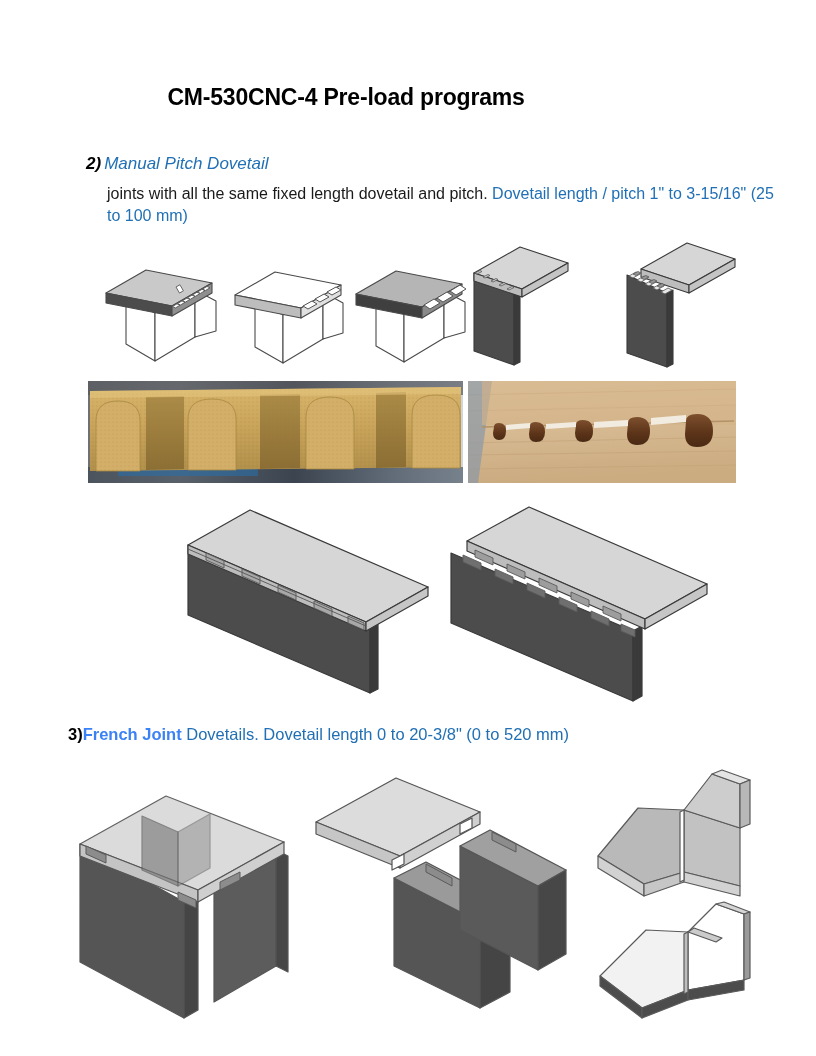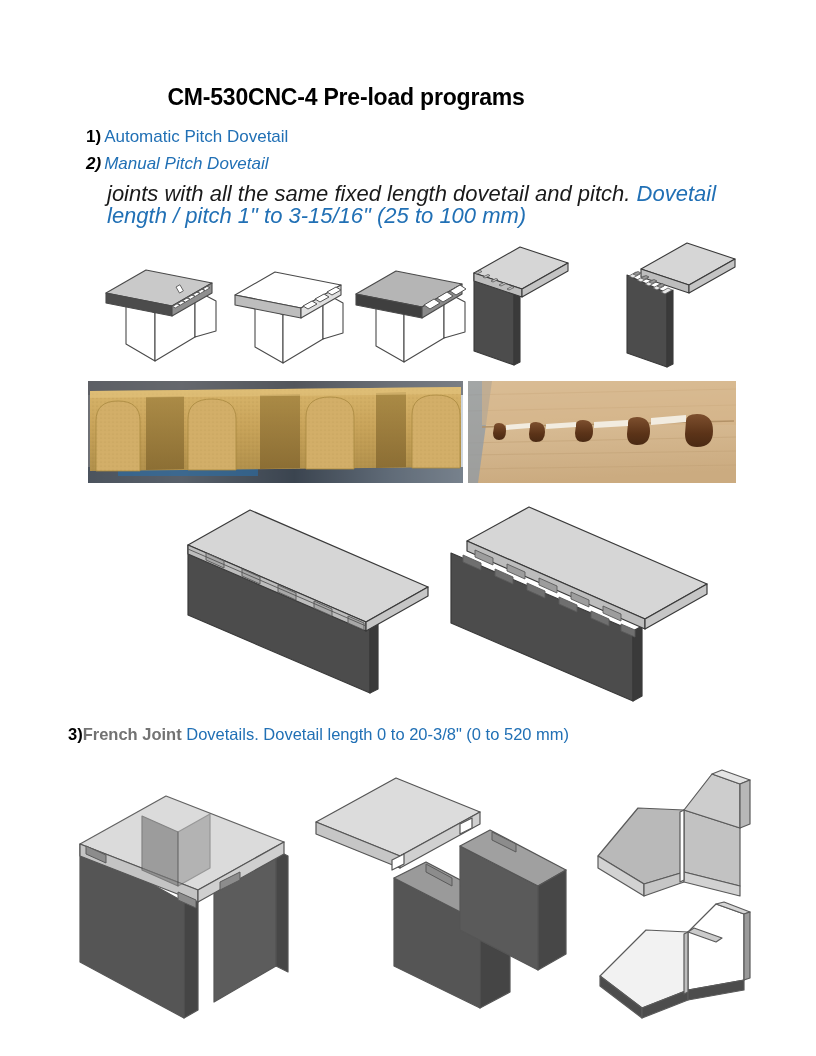--- a/index.html
+++ b/index.html
@@ -50,36 +50,35 @@
     margin-right: 3px;
   }
   .blue { color: #2170b5; }
   .black { color: #1a1a1a; }
 
   .para {
     position: absolute;
     left: 107px;
     top: 183px;
     width: 670px;
-    font-size: 22px;
+    font-size: 16px;
     line-height: 22px;
     color: #1a1a1a;
-    font-style: italic;
   }
 
   .line3 {
     position: absolute;
     left: 68px;
     top: 724px;
     font-size: 16.5px;
     line-height: 20px;
     white-space: nowrap;
   }
   .line3 .num { margin-right: 0px; }
-  .bold-blue { color: #737373; font-weight: bold; }
+  .bold-blue { color: #3b82f6; font-weight: bold; }
 
   
   .fig {
     position: absolute;
   }
   .fig svg { display: block; overflow: visible; }
 
   
   .photo {
     position: absolute;
@@ -93,23 +92,20 @@
   #row3 { position: absolute; left: 0; top: 500px; width: 816px; height: 210px; }
   #row4 { position: absolute; left: 0; top: 760px; width: 816px; height: 280px; }
 </style>
 </head>
 <body>
 
 <div class="page">
 
   <div class="doc-title">CM-530CNC-4 Pre-load programs</div>
 
-  <div class="list-line line1">
-    <span class="num">1)</span><span class="blue">Automatic Pitch Dovetail</span>
-  </div>
 
   <div class="list-line line2">
     <span class="num">2)</span><span class="blue">Manual Pitch Dovetail</span>
   </div>
 
   <div class="para">
     <span class="black">joints with all the same fixed length dovetail and pitch.</span><span class="blue"> Dovetail length / pitch 1" to 3-15/16" (25 to 100 mm)</span>
   </div>
 
   <div id="row1">

